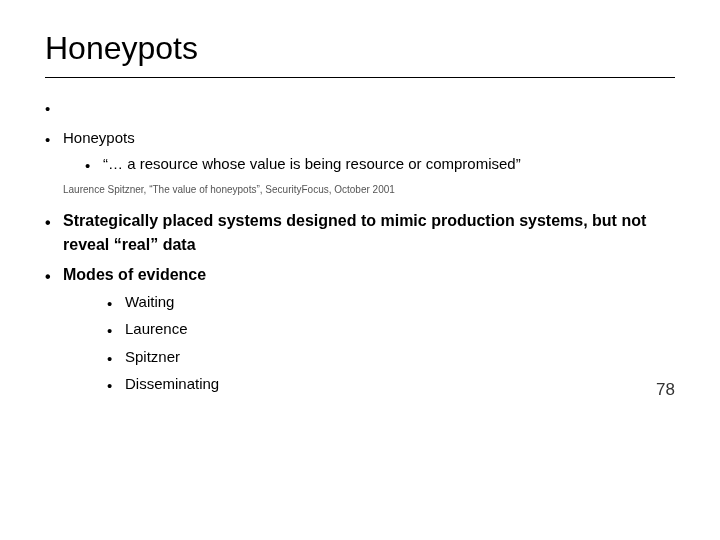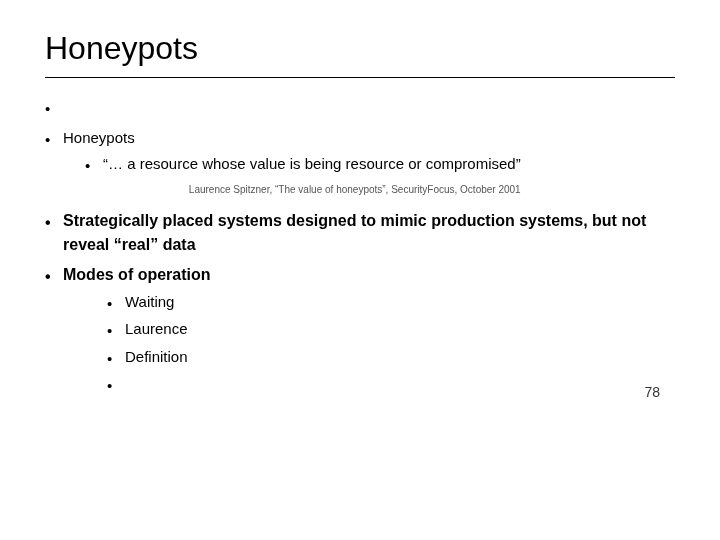--- a/index.html
+++ b/index.html
@@ -79,21 +79,21 @@
     }
 
     .sub-bullet-dot {
       min-width: 18px;
       margin-top: 2px;
     }
 
     .citation {
       font-size: 10px;
       color: #555555;
-      text-align: right;
+      text-align: left;
       margin-top: 2px;
       margin-bottom: 6px;
       font-style: normal;
     }
 
     .bold-bullet {
       font-weight: bold;
       font-size: 16px;
     }
 
@@ -108,22 +108,22 @@
       align-items: flex-start;
       margin-bottom: 3px;
       font-size: 15px;
       line-height: 1.5;
       padding-left: 44px;
     }
 
     .page-number {
       position: absolute;
       bottom: 20px;
-      right: 60px;
-      font-size: 14px;
+      right: 45px;
+      font-size: 17px;
       color: #333333;
     }
   </style>
 </head>
 <body>
 
 <div class="slide">
   <h1 class="title">Honeypots</h1>
   <hr class="title-divider">
 
@@ -148,36 +148,37 @@
     </ul>
 
     <ul class="bullet-list" style="margin-top: 4px;">
       <li>
         <span class="bullet-dot bold-bullet">•</span>
         <span class="bold-bullet">Strategically placed systems designed to mimic production systems, but not reveal “real” data</span>
       </li>
       <li style="margin-top: 4px;">
         <span class="bullet-dot bold-bullet">•</span>
         <div>
-          <span class="bold-bullet">Modes of operation</span>
+          <span class="bold-bullet">Modes of evidence</span>
           <ul class="sub-sub-list">
             <li>
               <span class="sub-bullet-dot">•</span>
               <span>Waiting</span>
             </li>
             <li>
               <span class="sub-bullet-dot">•</span>
               <span>Laurence</span>
             </li>
             <li>
               <span class="sub-bullet-dot">•</span>
-              <span>Definition</span>
+              <span>Spitzner</span>
             </li>
             <li>
               <span class="sub-bullet-dot">•</span>
+              <span>Disseminating</span>
             </li>
           </ul>
         </div>
       </li>
     </ul>
   </div>
 
   <div class="page-number">78</div>
 </div>
 

